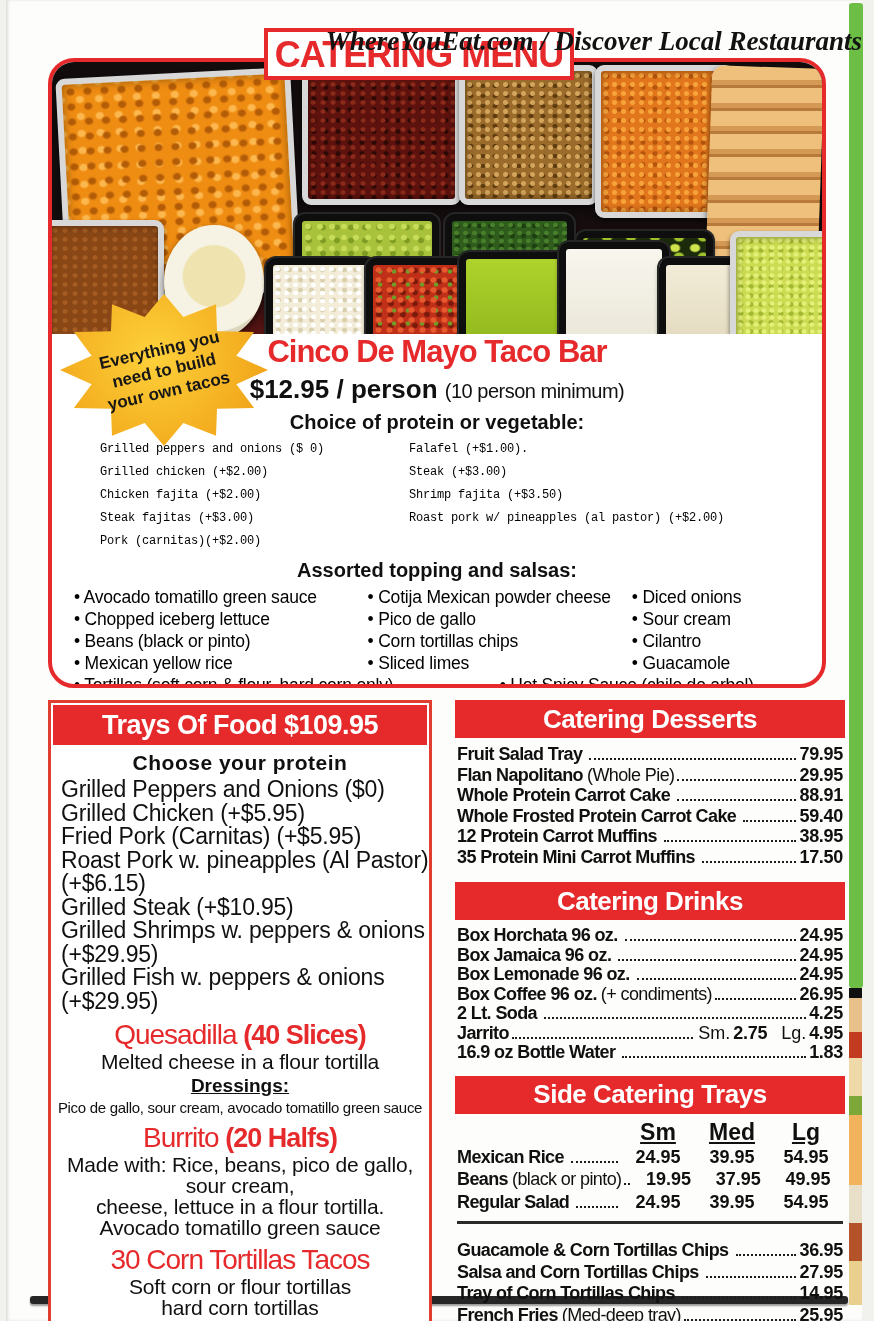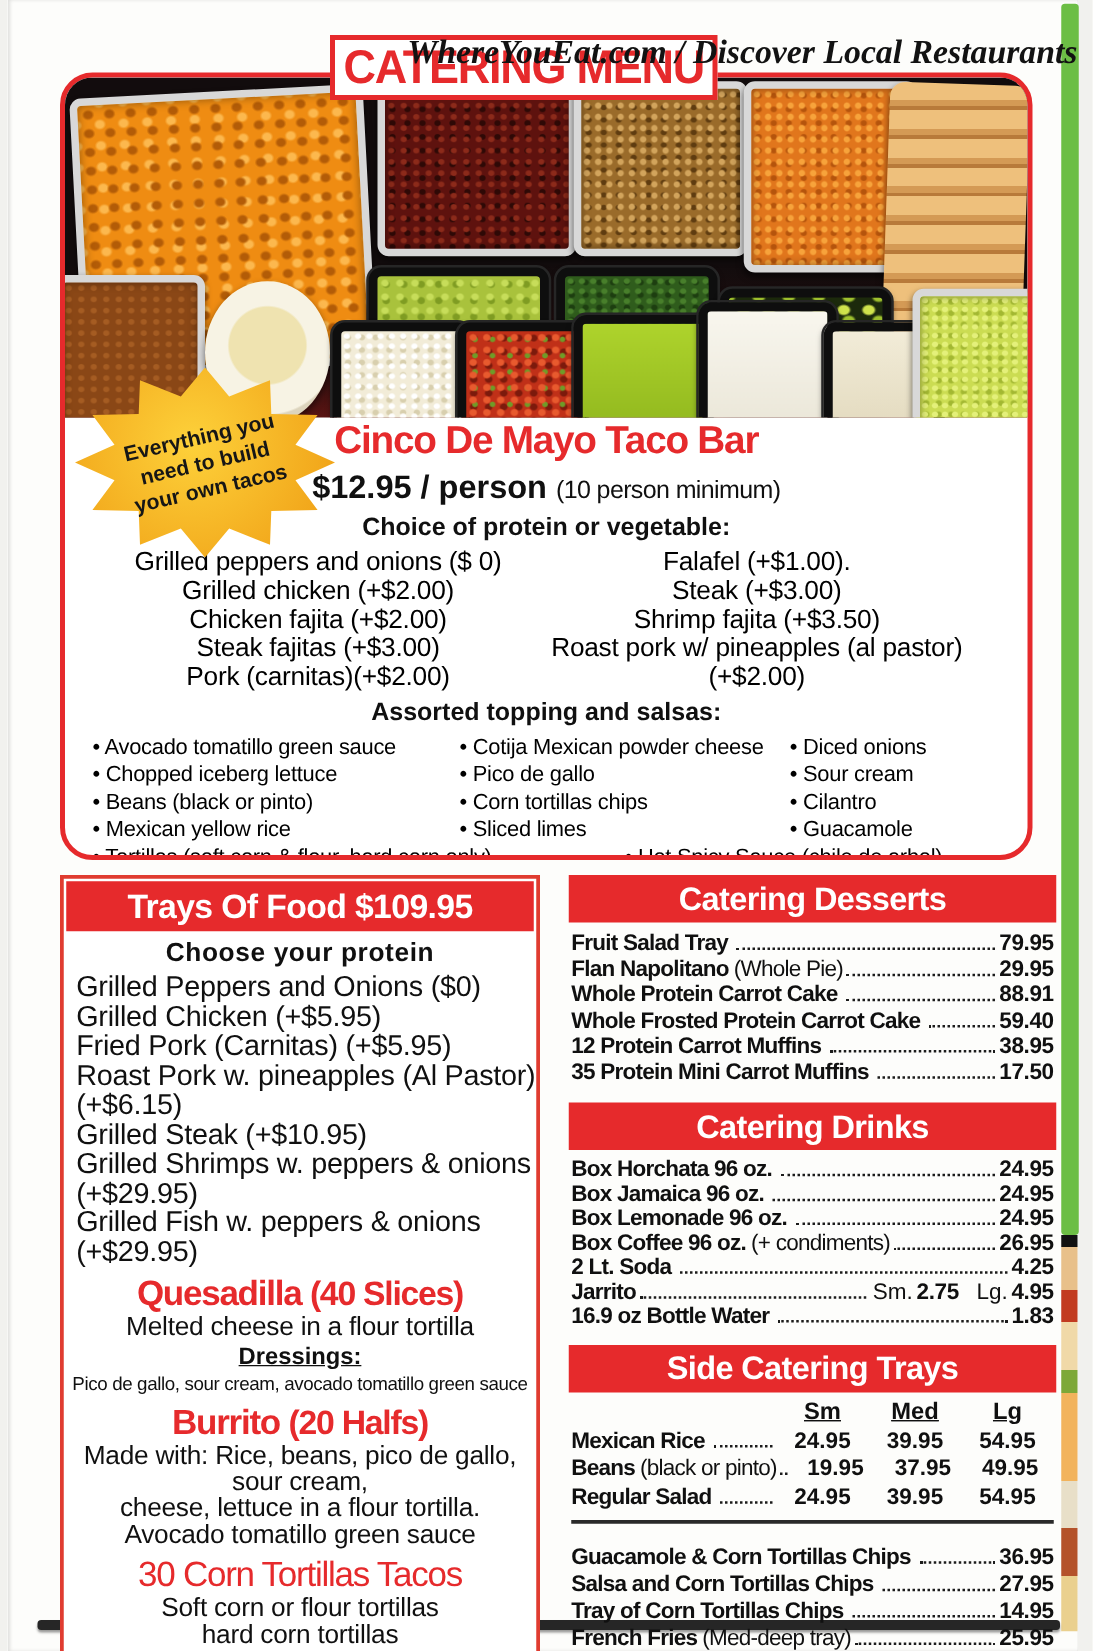--- a/index.html
+++ b/index.html
@@ -87,42 +87,42 @@
     clip-path:polygon(100% 50%,84.8% 59.3%,93.3% 75%,75.5% 75.5%,75% 93.3%,59.3% 84.8%,50% 100%,40.7% 84.8%,25% 93.3%,24.5% 75.5%,6.7% 75%,15.2% 59.3%,0% 50%,15.2% 40.7%,6.7% 25%,24.5% 24.5%,25% 6.7%,40.7% 15.2%,50% 0%,59.3% 15.2%,75% 6.7%,75.5% 24.5%,93.3% 25%,84.8% 40.7%);}
   .starburst .st-text{transform:rotate(-13deg);font-size:17px;font-weight:bold;color:#161616;
     text-align:center;line-height:21px;width:150px;}
 
   
   .tacobar{position:relative;text-align:center;}
   .tb-title{font-size:31px;font-weight:bold;letter-spacing:-1px;color:#e62a2c;}
   .tb-price-line{margin-top:4px;font-size:26px;font-weight:bold;color:#101010;}
   .tb-price-note{font-size:20px;font-weight:normal;letter-spacing:-0.5px;}
   .tb-h{font-size:20px;font-weight:bold;margin-top:6px;color:#101010;}
-  .cols2{display:flex;text-align:center;margin:4px 20px 0 48px;font-size:21px;letter-spacing:-0.2px;}
+  .cols2{display:flex;text-align:left;margin:4px 20px 0 48px;font-size:12px;letter-spacing:-0.2px;font-family:Liberation Mono, monospace;}
   .cols2 ul{list-style:none;margin:0;padding:0;line-height:23px;}
   .cols2 .c-left{width:44%;}
   .cols2 .c-right{width:56%;}
   .cols3{display:flex;text-align:left;margin:4px 14px 0 22px;font-size:17.5px;letter-spacing:-0.2px;}
   .cols3 ul{list-style:none;margin:0;padding:0;line-height:22px;}
   .cols3 .t1{width:40%;}.cols3 .t2{width:36%;}.cols3 .t3{width:24%;}
   .tb-bottomrow{display:flex;text-align:left;margin:1px 14px 0 22px;font-size:17.5px;letter-spacing:-0.2px;}
   .tb-bottomrow .b-left{width:58%;}
 
   
   .banner{background:#e62a2c;color:#fff;display:flex;align-items:center;justify-content:center;
     font-weight:bold;letter-spacing:-0.5px;}
 
   
   .left-box{position:absolute;left:48px;top:700px;width:378px;border:3px solid #e03c30;background:#fff;
     text-align:center;padding-bottom:10px;}
   .left-box .banner{height:40px;margin:2px;font-size:27px;transform-origin:center;}
   .lb-h{font-size:21px;font-weight:bold;letter-spacing:0.5px;margin-top:6px;color:#101010;}
   .lb-list{list-style:none;text-align:left;margin:3px 0 0 10px;padding:0;font-size:23px;letter-spacing:-0.2px;line-height:23.5px;color:#101010;}
   .rh{margin-top:6px;font-size:28px;letter-spacing:-1px;color:#e62a2c;}
-  .rh .rh-b{font-weight:bold;margin-top:44px;}
+  .rh .rh-b{font-weight:normal;margin-top:44px;}
   .rh .rh-n{font-weight:bold;font-size:27px;}
   .lb-line{font-size:21px;letter-spacing:-0.2px;line-height:21px;color:#101010;}
   .lb-dress-h{font-size:19px;font-weight:bold;text-decoration:underline;margin-top:3px;color:#101010;}
   .lb-dress{font-size:15px;letter-spacing:-0.3px;white-space:nowrap;margin-top:2px;color:#101010;}
   .lb-opts{text-align:left;margin:5px 0 0 12px;font-size:17.5px;line-height:25px;color:#101010;}
   .lb-opts b{letter-spacing:-0.3px;}
 
   
   .right-col{position:absolute;left:455px;top:700px;width:390px;}
   .right-col .banner{height:38px;font-size:26px;}
@@ -133,21 +133,21 @@
   .pnote{font-weight:normal;letter-spacing:-0.6px;white-space:nowrap;margin-left:4px;}
   .dots{flex:1 1 auto;min-width:6px;border-bottom:2.6px dotted #1c1c1c;margin:0 3px;height:0.68em;}
   .pprice{font-weight:bold;letter-spacing:-0.3px;}
   .sec-gap-desserts{margin-top:15px;}
   .sec-gap-side{margin-top:13px;}
 
   .jarrito-mid{font-weight:normal;margin:0 3px 0 2px;}
   .jarrito-lg{margin-left:14px;font-weight:normal;margin-right:3px;}
 
   
-  .size-head{display:flex;align-items:baseline;font-size:19px;font-weight:bold;margin:5px 2px 0 2px;color:#101010;text-decoration:underline;}
+  .size-head{display:flex;align-items:baseline;font-size:23px;font-weight:bold;margin:5px 2px 0 2px;color:#101010;}
   .size-head .sh-sp{flex:1;}
   .size-head .sh{width:74px;text-align:center;text-decoration:underline;}
   .size-row{display:flex;align-items:baseline;font-size:18px;line-height:22.5px;margin:0 2px;color:#101010;}
   .size-row .cell{width:74px;text-align:center;font-weight:bold;}
   .size-row .dots{flex:0 1 auto;}
   .size-row .fill{flex:1;}
   .side-sep{border-top:3px solid #2a2a2a;margin:8px 2px 6px 2px;}
   .extras .price-row{line-height:21.5px;}
 </style>
 </head>

